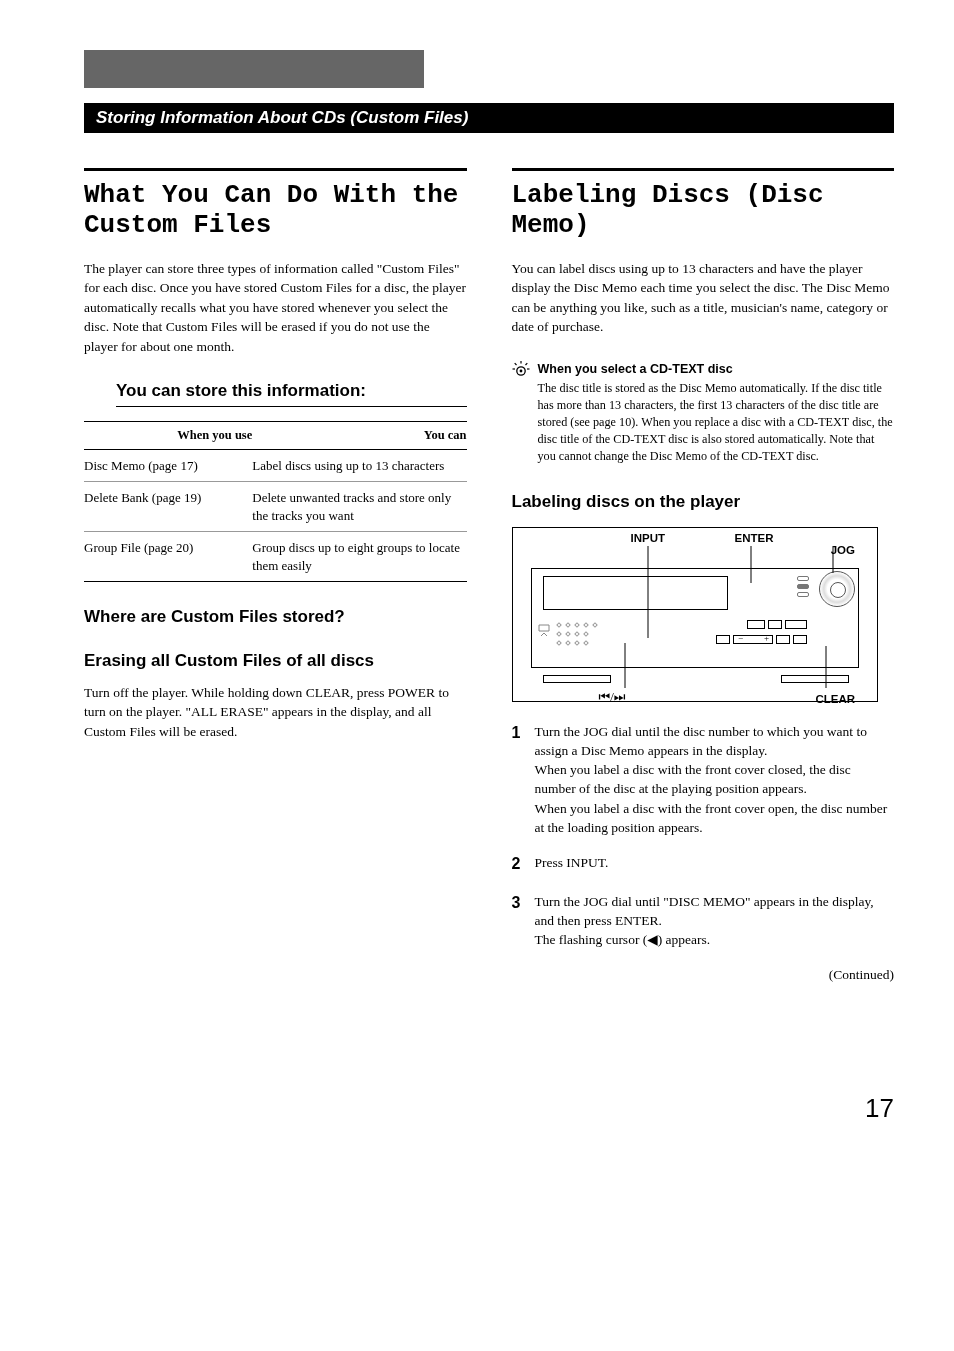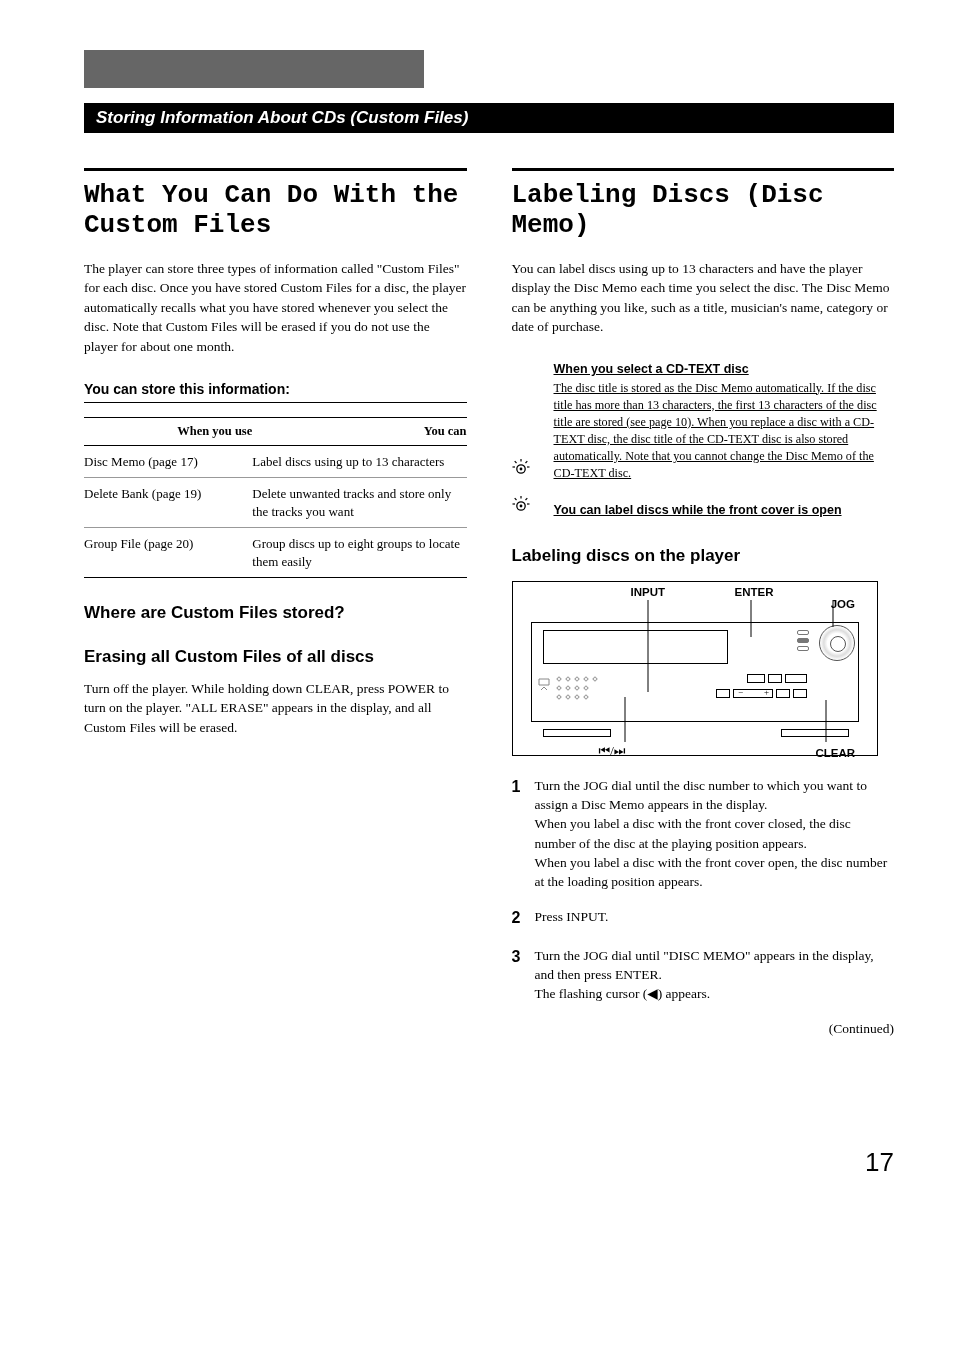--- a/index.html
+++ b/index.html
@@ -6,27 +6,27 @@
 body { font-family: Georgia, 'Times New Roman', serif; background: #fff; color: #000; width: 954px; margin: 0 auto; }
 .page { padding: 50px 60px 40px 84px; }
 .header-strip { height: 38px; background: #fff; display: flex; }
 .header-strip .dark-block { width: 340px; background: #666; height: 100%; }
 .section-banner { background: #000; color: #fff; font-family: Arial, Helvetica, sans-serif; font-weight: bold; font-style: italic; font-size: 17px; padding: 5px 12px; margin-top: 15px; margin-bottom: 35px; }
 .columns { display: flex; gap: 45px; }
 .col { flex: 1; }
 .rule { height: 3px; background: #000; margin-bottom: 10px; }
 h1.section-title { font-family: Liberation Mono, monospace; font-weight: bold; font-size: 26px; line-height: 1.15; margin-bottom: 18px; }
 .body-text { font-size: 13.5px; line-height: 1.45; margin-bottom: 24px; }
-h2.sub { font-family: Arial, Helvetica, sans-serif; font-weight: bold; font-size: 14px; border-bottom: 1px solid #000; padding-bottom: 5px; margin-bottom: 14px; margin-top: 10px; }
+h2.sub { font-family: Arial, Helvetica, sans-serif; font-weight: bold; font-size: 17px; border-bottom: 1px solid #000; padding-bottom: 5px; margin-bottom: 14px; margin-top: 10px; margin-left: 32px; }
 h2.sub-noborder { font-family: Arial, Helvetica, sans-serif; font-weight: bold; font-size: 17px; margin-bottom: 10px; margin-top: 22px; line-height: 1.3; }
 table.info { width: 100%; border-collapse: collapse; font-size: 13px; margin-bottom: 24px; }
 table.info th { font-family: Liberation Serif, serif; font-weight: bold; text-align: right; padding: 6px 0; border-top: 1px solid #000; border-bottom: 1px solid #000; font-size: 12.5px; }
 table.info td { padding: 7px 4px 7px 0; vertical-align: top; border-bottom: 1px solid #999; line-height: 1.35; }
 table.info tr:last-child td { border-bottom: 1px solid #000; }
-.tip { display: flex; gap: 24px; font-size: 12.2px; line-height: 1.4; margin-bottom: 14px; align-items: flex-end; text-decoration: underline; }
+.tip { display: flex; gap: 8px; font-size: 12.2px; line-height: 1.4; margin-bottom: 14px; align-items: flex-start; }
 .tip-icon { flex-shrink: 0; font-size: 15px; margin-top: -1px; }
 .tip-head { font-family: Arial, Helvetica, sans-serif; font-weight: bold; font-size: 12.5px; }
 .tip-body { margin-top: 1px; }
 .device-diagram { border: 1px solid #000; margin: 14px 16px 20px 0; padding: 22px 18px 30px 18px; position: relative; height: 175px; }
 .device-label { font-family: Arial, Helvetica, sans-serif; font-weight: bold; font-size: 11.5px; position: absolute; }
 .diag-box { position: absolute; border: 1px solid #000; }
 .jog-dial { position: absolute; width: 36px; height: 36px; border: 1px solid #555; border-radius: 50%; right: 22px; top: 43px; background: radial-gradient(circle at 50% 50%, #fff 0%, #fff 40%, #ddd 55%, #fff 70%); }
 .jog-dial::after { content: ""; position: absolute; width: 14px; height: 14px; border: 1px solid #555; border-radius: 50%; left: 10px; top: 10px; }
 .small-btn-row { position: absolute; display: flex; gap: 3px; }
 .small-btn { width: 14px; height: 9px; border: 1px solid #000; }
@@ -104,36 +104,20 @@
               <line x1="3" y1="9" x2="0.5" y2="9" stroke="#000" stroke-width="1.2"></line>
               <line x1="15" y1="9" x2="17.5" y2="9" stroke="#000" stroke-width="1.2"></line>
             </svg>
         </span>
         <div>
           <div class="tip-head">When you select a CD-TEXT disc</div>
           <div class="tip-body">The disc title is stored as the Disc Memo automatically. If the disc title has more than 13 characters, the first 13 characters of the disc title are stored (see page 10). When you replace a disc with a CD-TEXT disc, the disc title of the CD-TEXT disc is also stored automatically. Note that you cannot change the Disc Memo of the CD-TEXT disc.</div>
         </div>
       </div>
 
-      <div class="tip">
-        <span class="tip-icon">
-          <svg width="18" height="18" viewBox="0 0 18 18">
-              <circle cx="9" cy="11" r="4.2" fill="none" stroke="#000" stroke-width="1.3"></circle>
-              <circle cx="9" cy="11" r="1.4" fill="#000"></circle>
-              <line x1="9" y1="3.5" x2="9" y2="1" stroke="#000" stroke-width="1.2"></line>
-              <line x1="4.5" y1="5" x2="2.7" y2="3.2" stroke="#000" stroke-width="1.2"></line>
-              <line x1="13.5" y1="5" x2="15.3" y2="3.2" stroke="#000" stroke-width="1.2"></line>
-              <line x1="3" y1="9" x2="0.5" y2="9" stroke="#000" stroke-width="1.2"></line>
-              <line x1="15" y1="9" x2="17.5" y2="9" stroke="#000" stroke-width="1.2"></line>
-            </svg>
-        </span>
-        <div>
-          <div class="tip-head">You can label discs while the front cover is open</div>
-        </div>
-      </div>
 
       <h2 class="sub-noborder" style="margin-top:26px">Labeling discs on the player</h2>
 
       <div class="device-diagram">
         <span class="device-label" style="top:4px; left:118px;">INPUT</span>
         <span class="device-label" style="top:4px; left:222px;">ENTER</span>
         <span class="device-label" style="top:16px; right:22px;">JOG</span>
 
         <div class="diag-box" style="left:18px; top:40px; right:18px; height:100px;"></div>
         <div class="diag-box" style="left:30px; top:48px; width:185px; height:34px; background:#fff;"></div>

